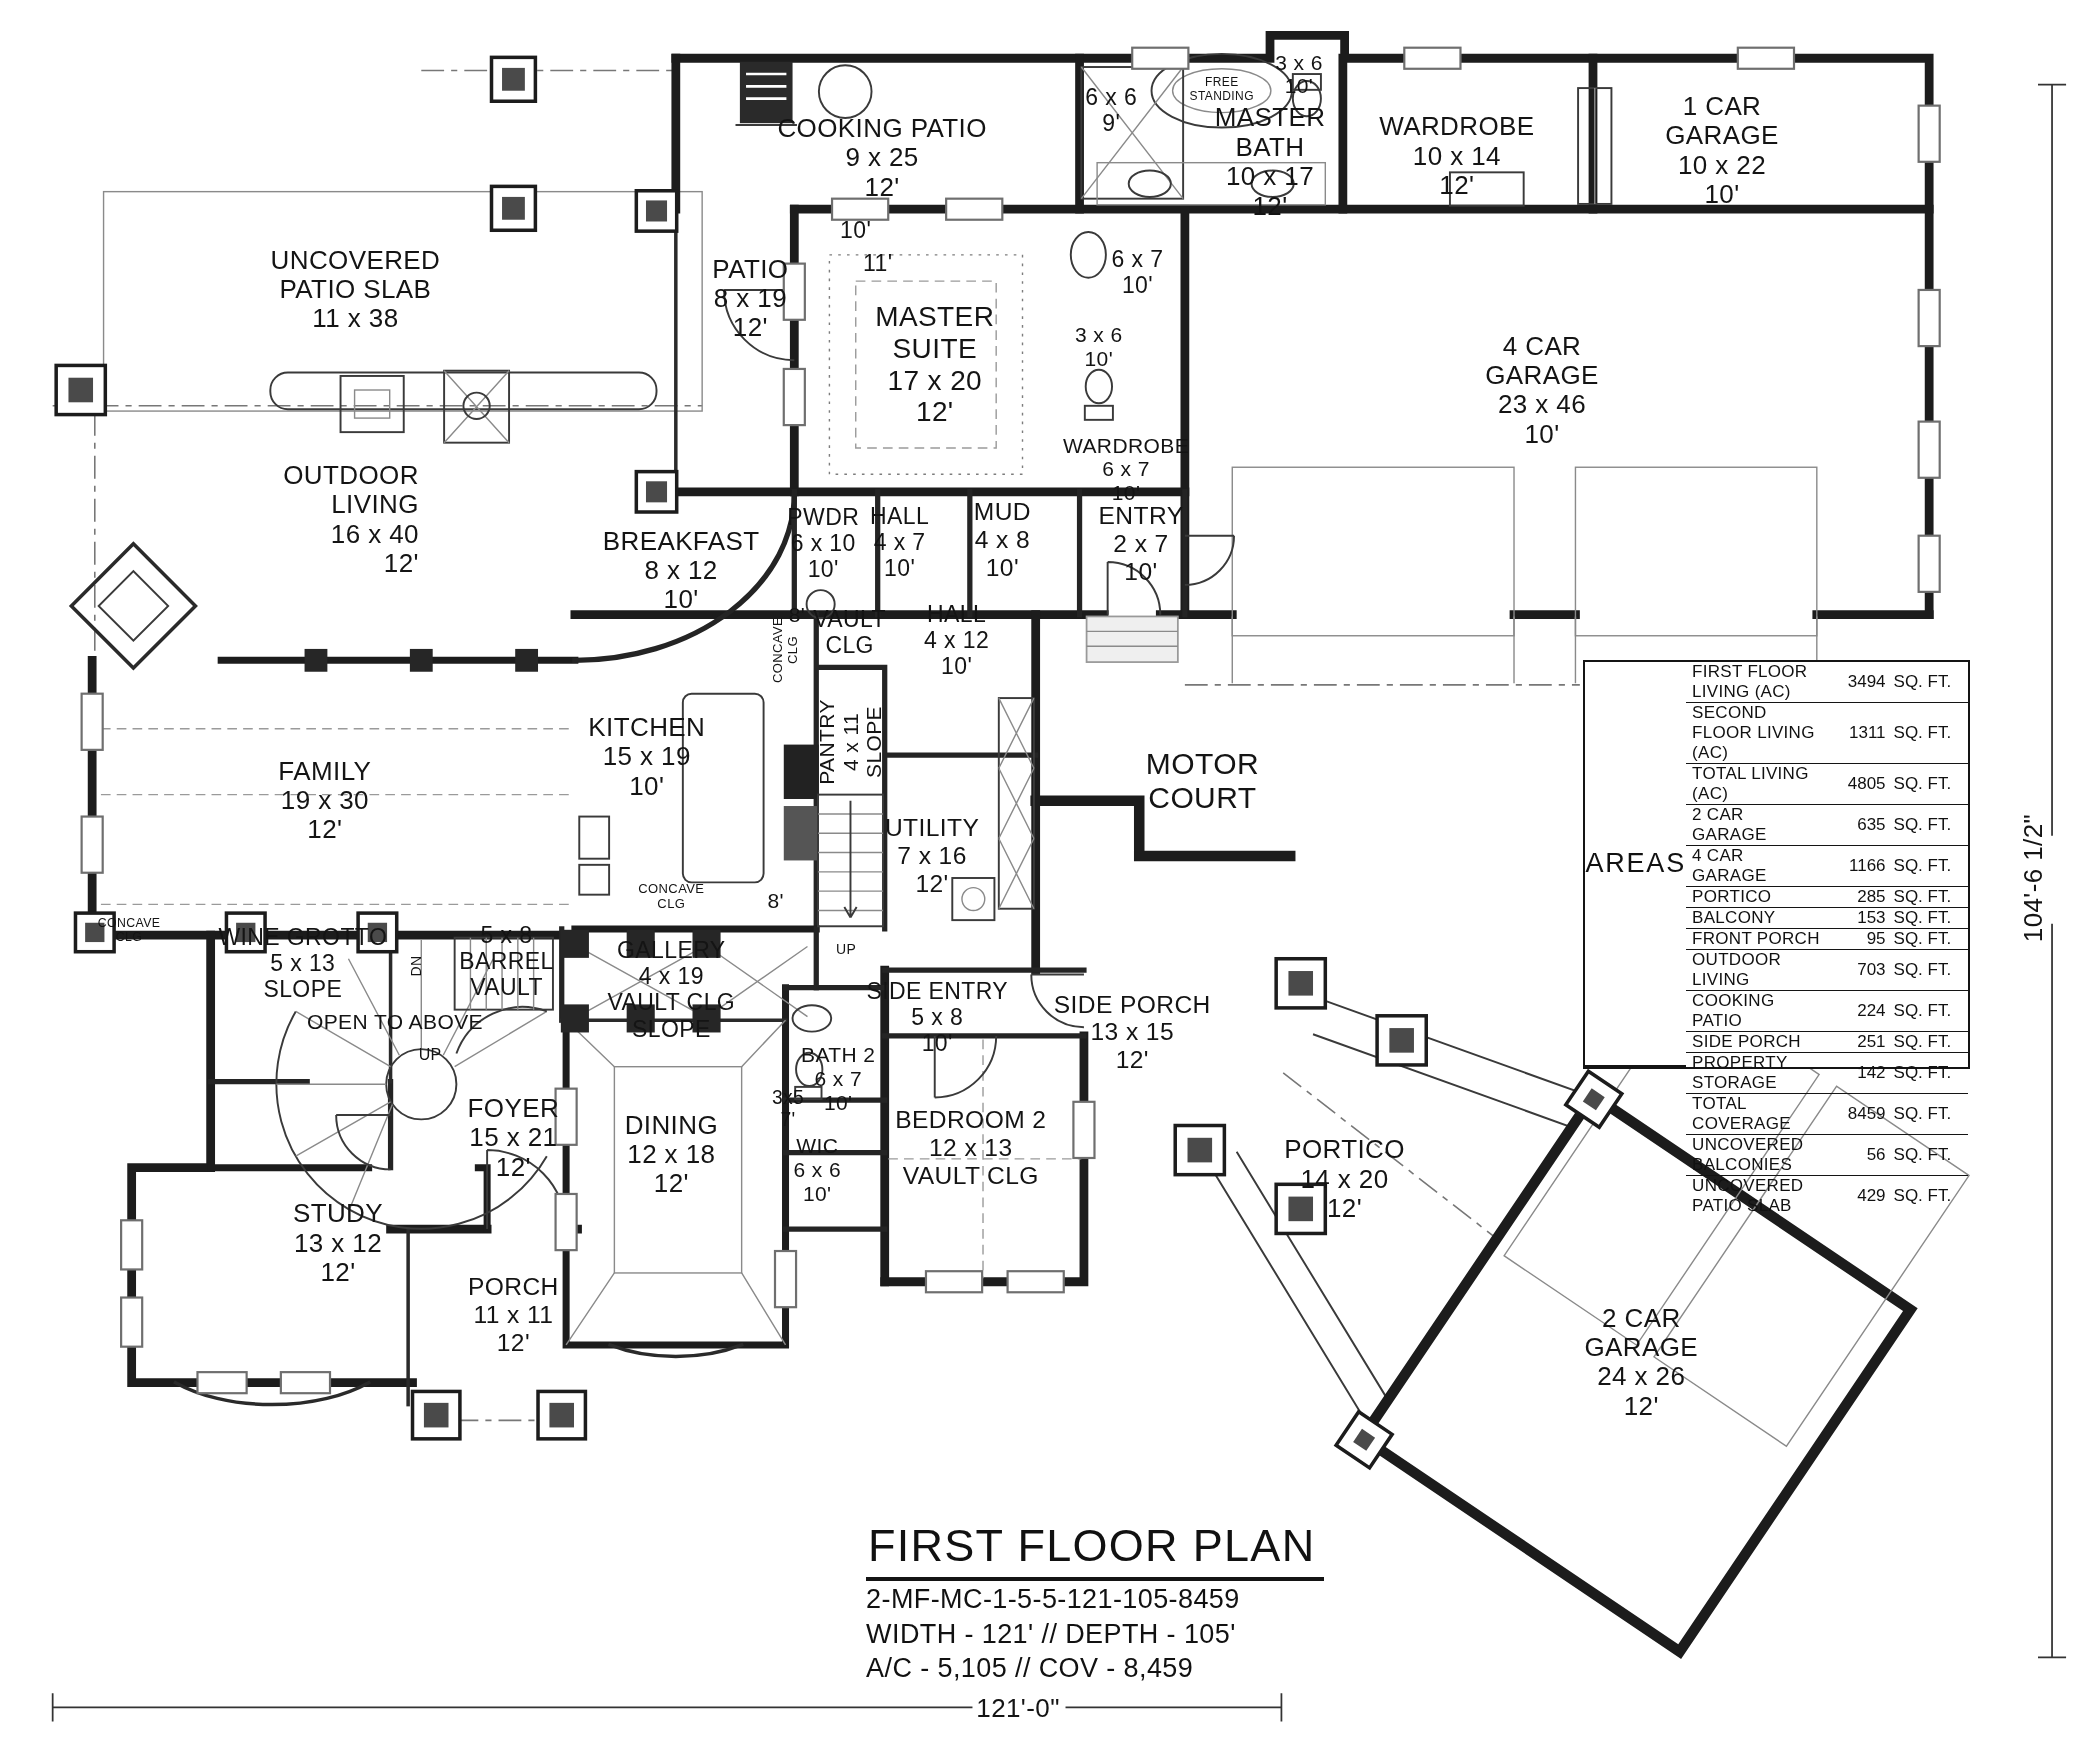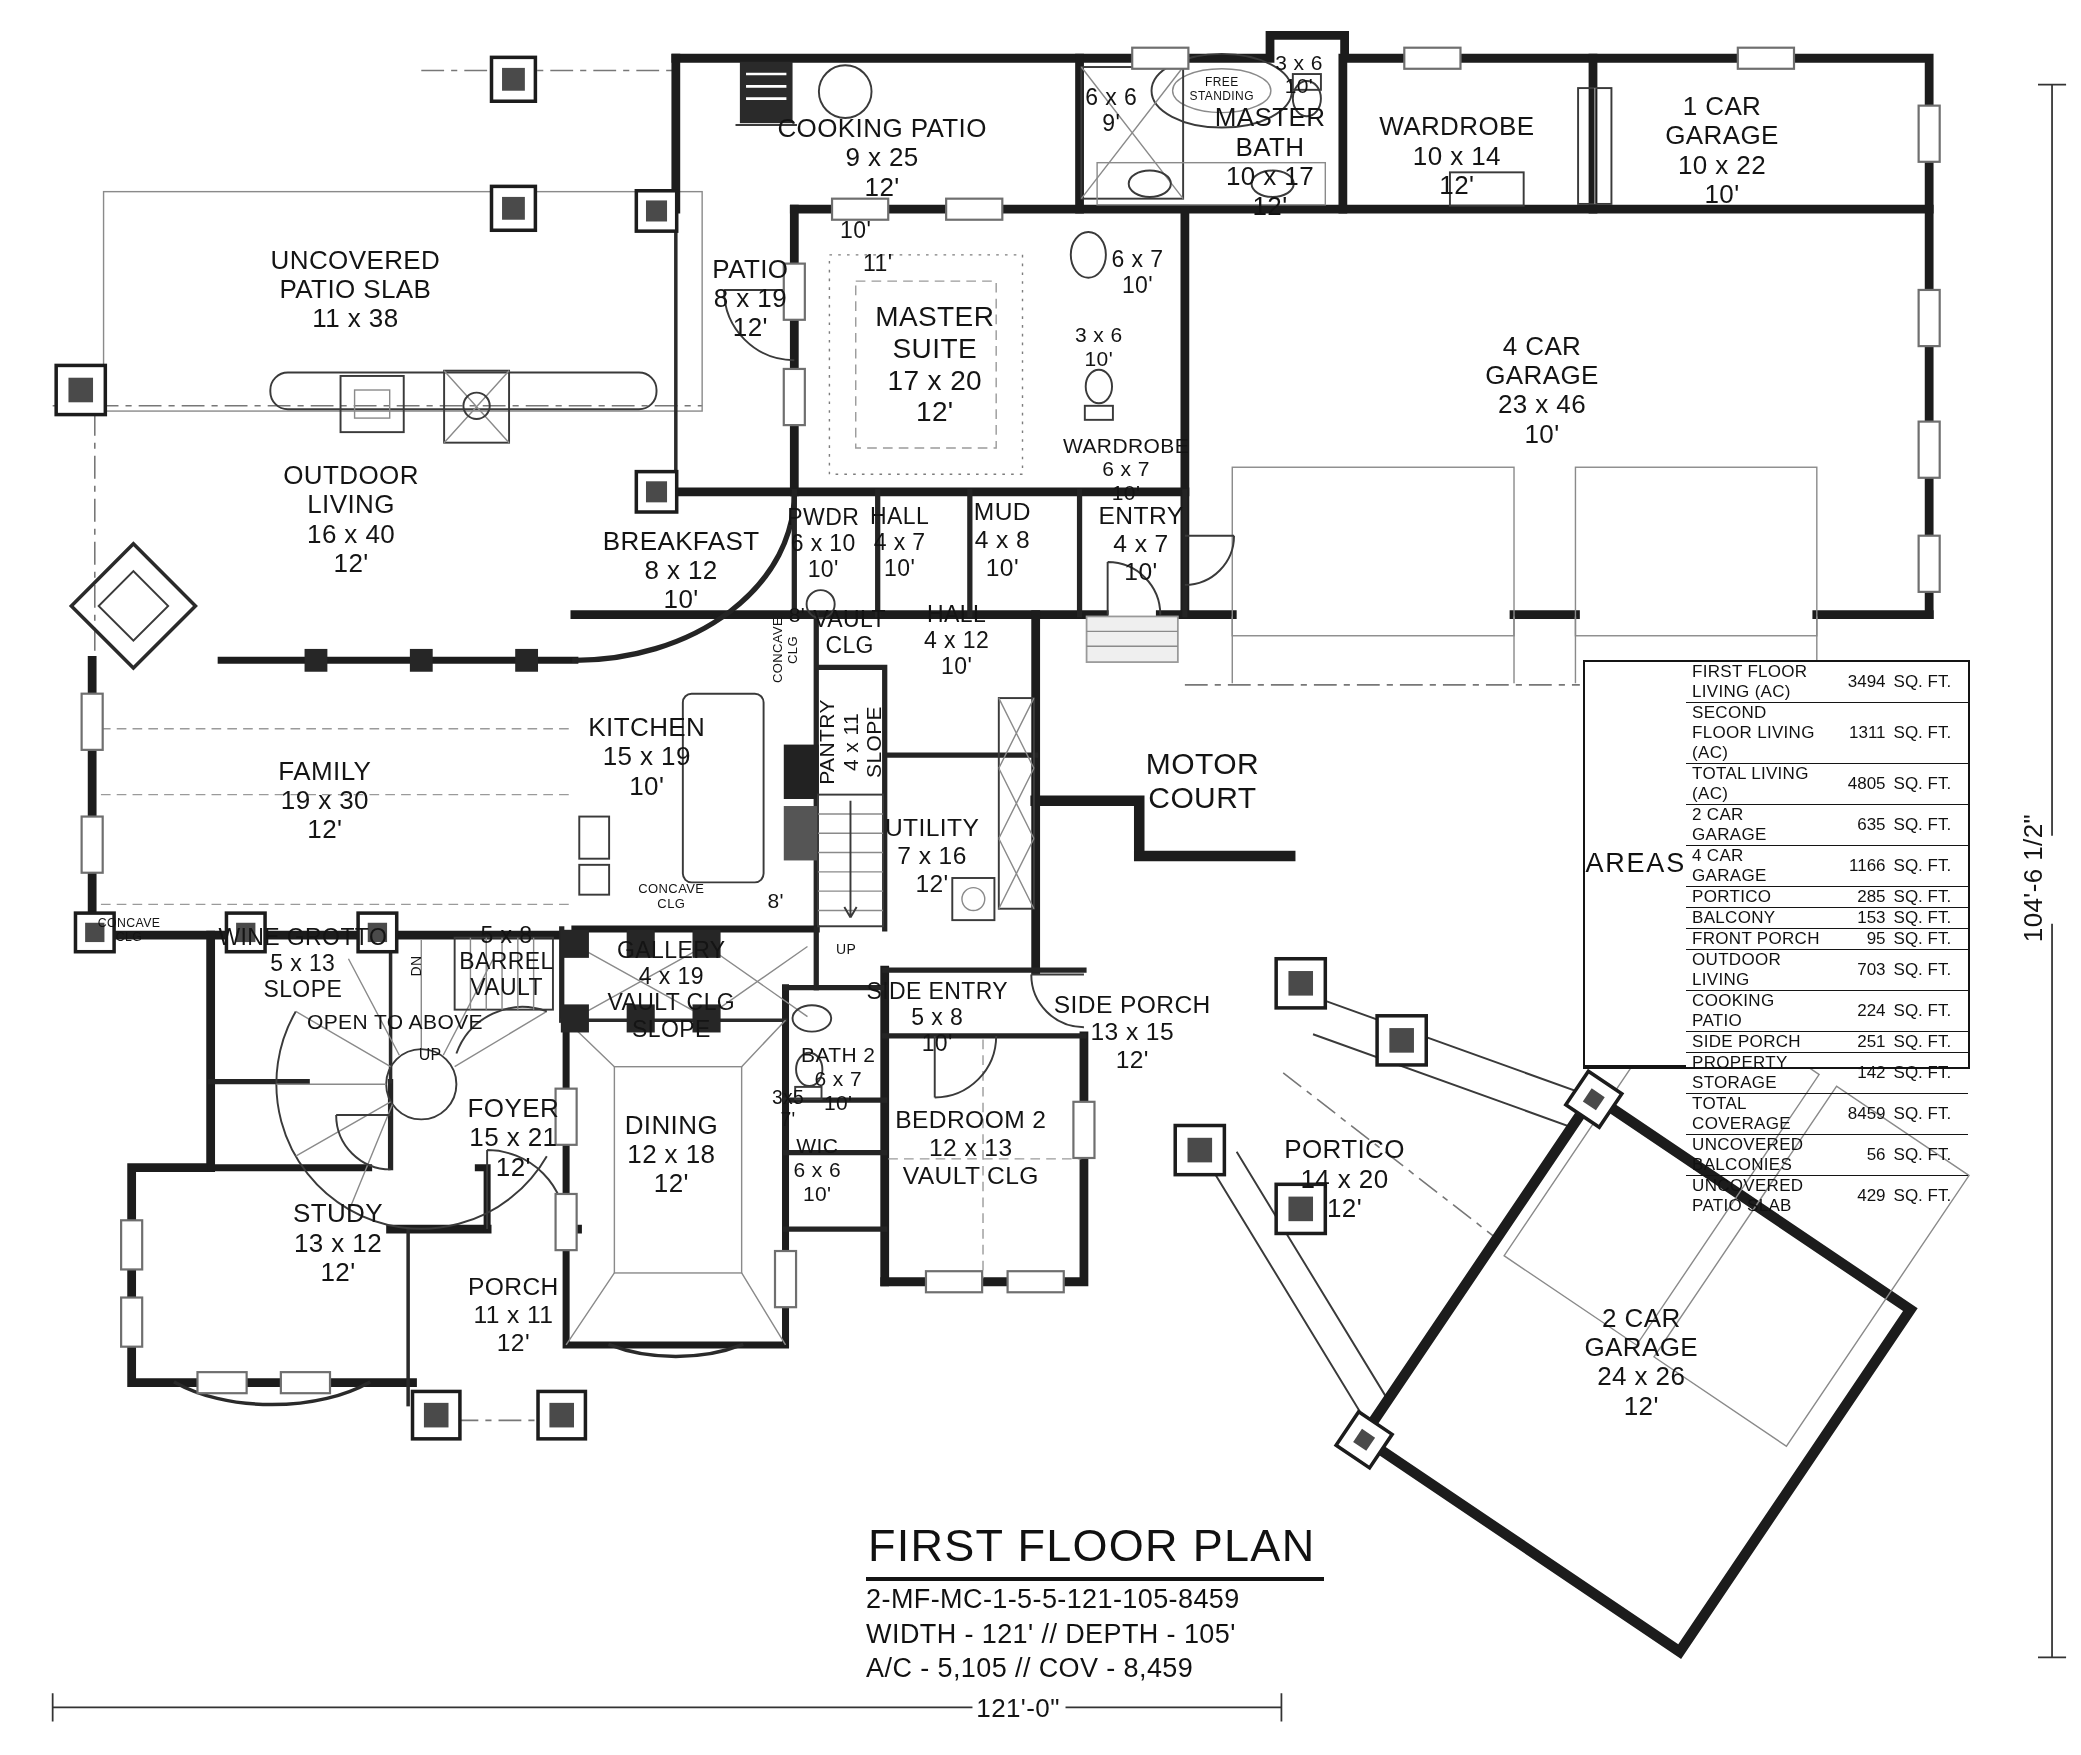--- a/index.html
+++ b/index.html
@@ -283,21 +283,21 @@
     <g>
       <path class="dim" d="M60,1945 H1108 M1214,1945 H1460 M60,1929 V1961 M1460,1929 V1961"></path>
       <path class="dim" d="M2338,96 V952 M2338,1052 V1888 M2322,96 H2354 M2322,1888 H2354"></path>
     </g>
   </svg>
 
   <div id="labels-layer">
       <div class="lbl" style="left: 17.08%; top: 16.5%; font-size: 26px;">UNCOVERED
 PATIO SLAB
 11 x 38</div>
-      <div class="lbl" style="left: 16.87%; top: 29.6%; font-size: 26px;">OUTDOOR
+      <div class="lbl" style="left: 16.87%; top: 29.6%; font-size: 26px; text-align: right;">OUTDOOR
 LIVING
 16 x 40
 12'</div>
       <div class="lbl" style="left: 42.39%; top: 9%; font-size: 26px;">COOKING PATIO
 9 x 25
 12'</div>
       <div class="lbl" style="left: 36.06%; top: 17%; font-size: 26px;">PATIO
 8 x 19
 12'</div>
       <div class="lbl" style="left: 44.92%; top: 20.75%; font-size: 28px;">MASTER
@@ -326,21 +326,21 @@
 23 x 46
 10'</div>
       <div class="lbl" style="left: 54.66%; top: 15.5%; font-size: 23px;">6 x 7
 10'</div>
       <div class="lbl" style="left: 52.8%; top: 19.75%; font-size: 21px;">3 x 6
 10'</div>
       <div class="lbl" style="left: 54.11%; top: 26.75%; font-size: 21px;">WARDROBE
 6 x 7
 10'</div>
       <div class="lbl" style="left: 54.83%; top: 31%; font-size: 24.6px;">ENTRY
-4 x 7
+2 x 7
 10'</div>
       <div class="lbl" style="left: 48.17%; top: 30.75%; font-size: 24.6px;">MUD
 4 x 8
 10'</div>
       <div class="lbl" style="left: 43.23%; top: 30.85%; font-size: 23px;">HALL
 4 x 7
 10'</div>
       <div class="lbl" style="left: 39.56%; top: 30.9%; font-size: 23px;">PWDR
 6 x 10
 10'</div>

